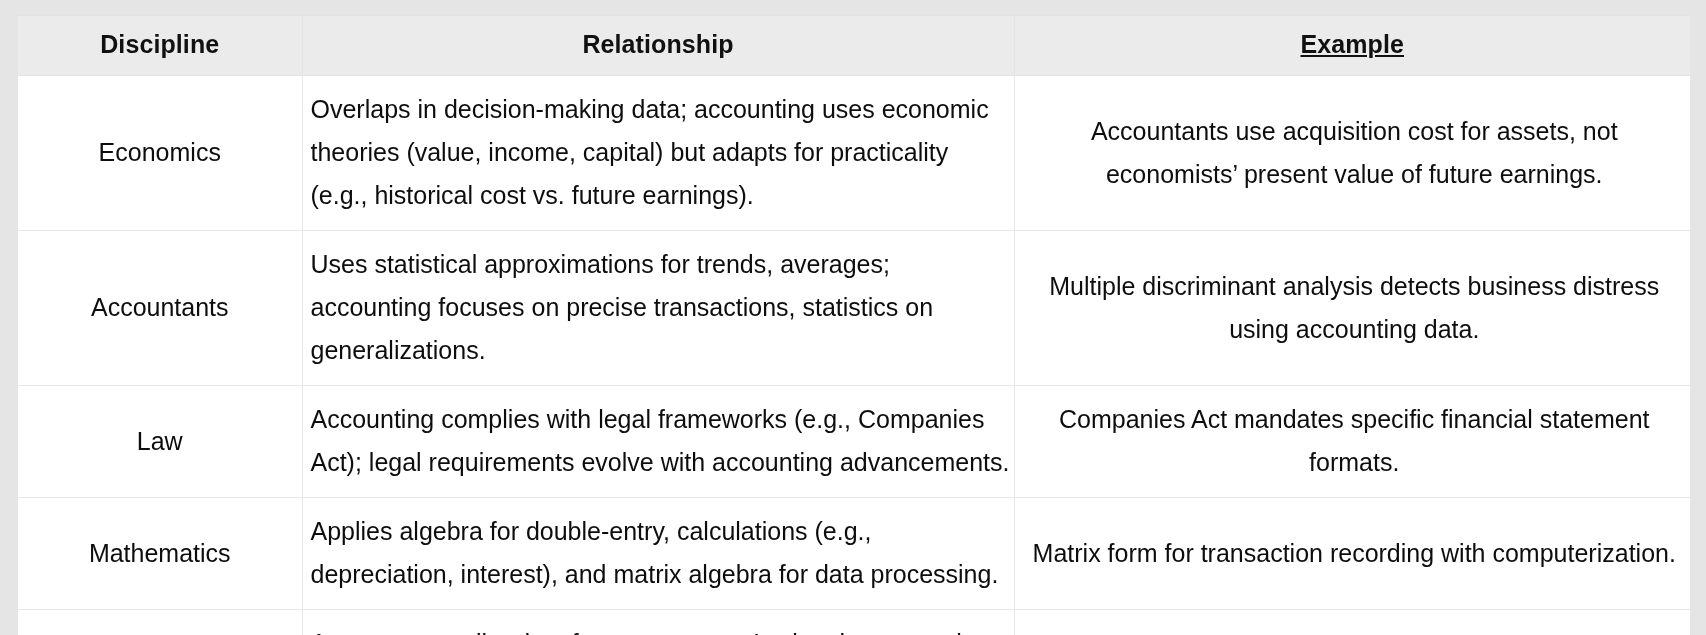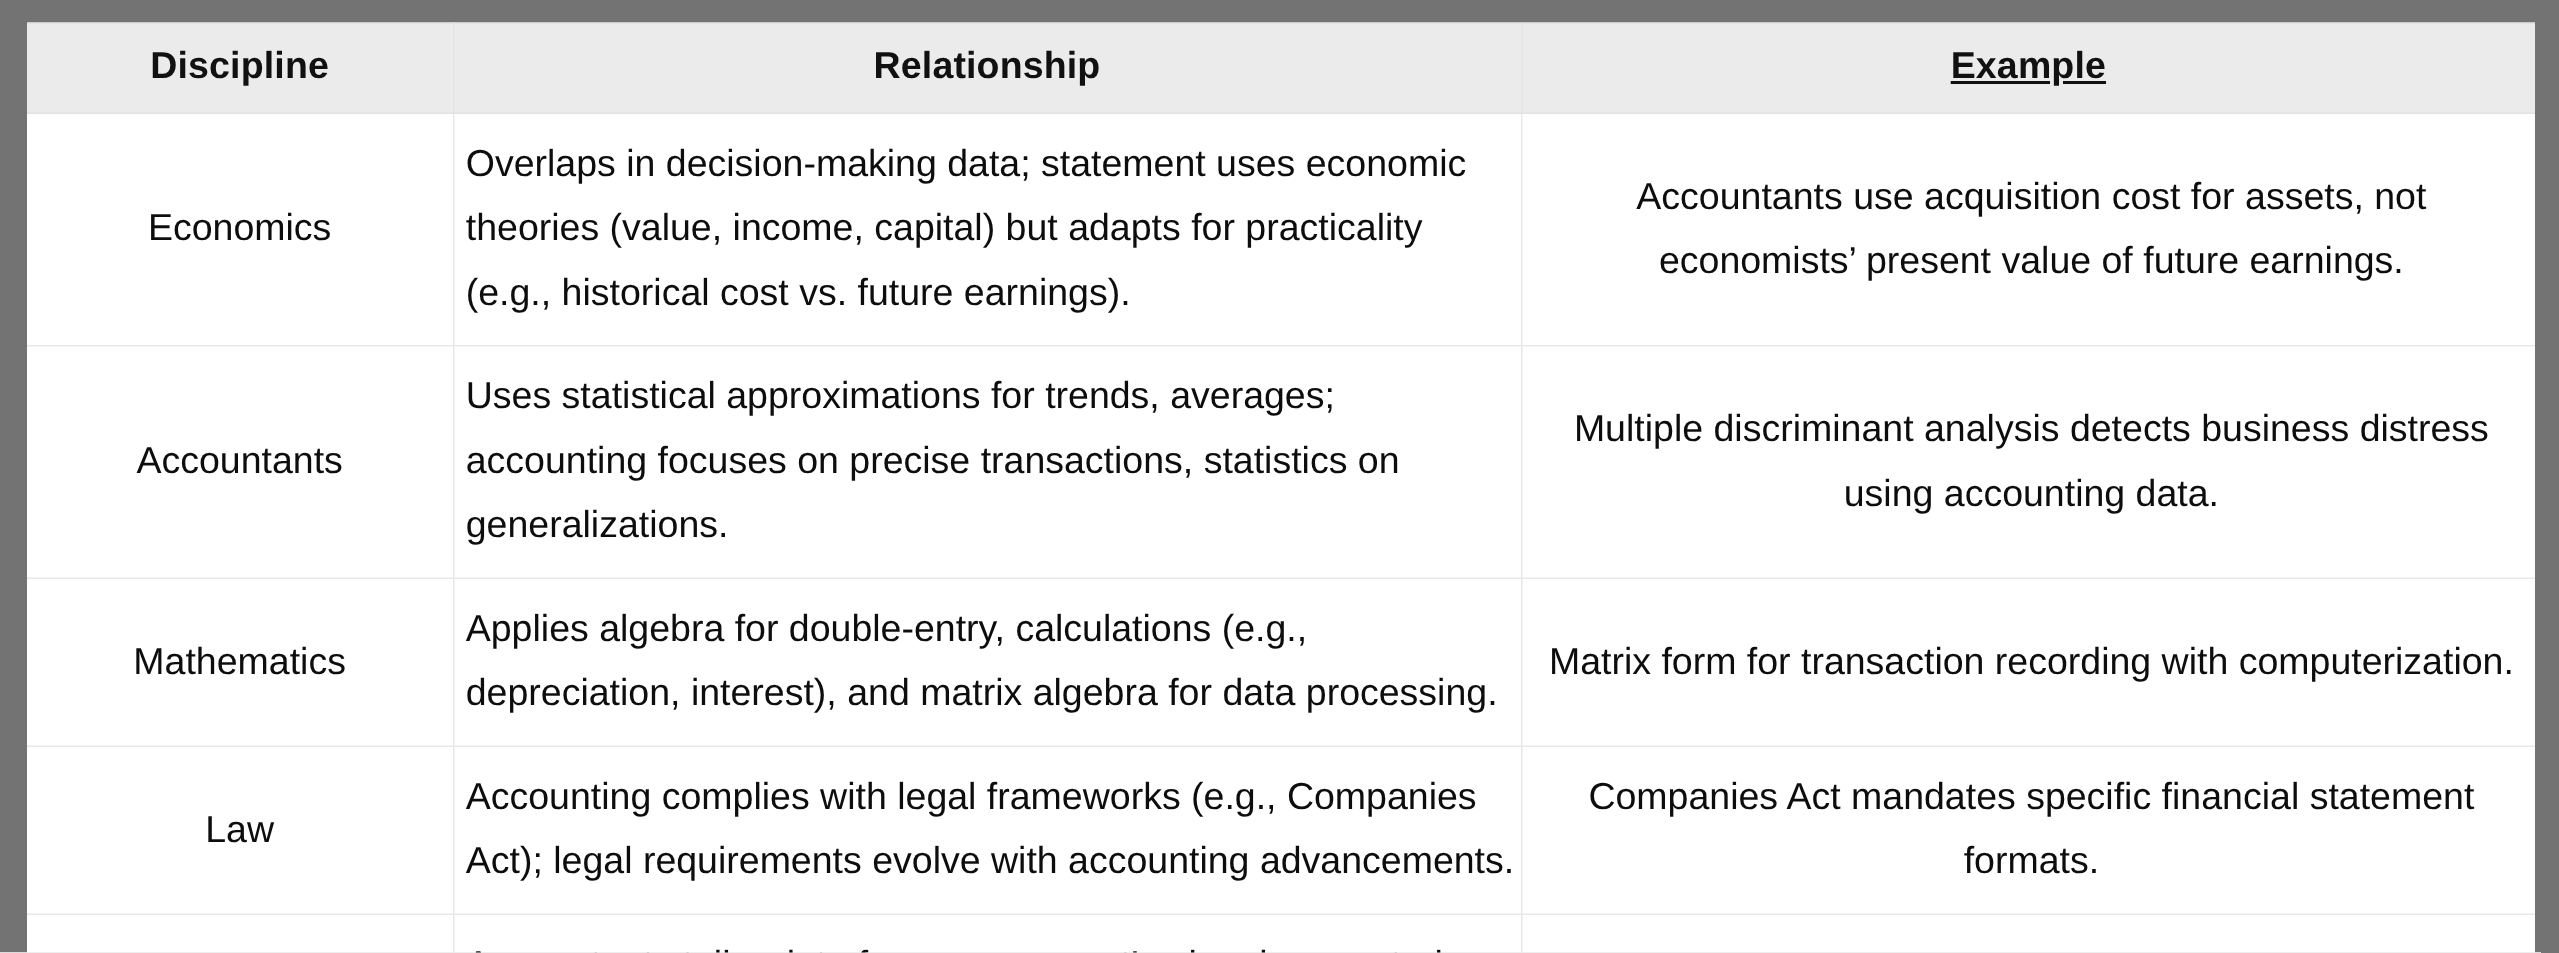--- a/index.html
+++ b/index.html
@@ -11,21 +11,21 @@
     width: 1706px;
     height: 635px;
     font-family: "Liberation Sans", sans-serif;
     color: #0a0a0a;
     overflow: hidden;
   }
   .page {
     width: 1706px;
     height: 635px;
     position: relative;
-    background: #737373;
+    background: #e5e5e5;
     box-sizing: border-box;
     padding: 15px 16px 0 18px;
   }
   table.comparison-table {
     width: 1672px;
     border-collapse: collapse;
     table-layout: fixed;
     background: #ffffff;
   }
   table.comparison-table col.col-discipline { width: 284px; }
@@ -92,37 +92,37 @@
     <thead>
       <tr>
         <th class="cell-discipline">Discipline</th>
         <th class="cell-relationship">Relationship</th>
         <th class="cell-example">Example</th>
       </tr>
     </thead>
     <tbody>
       <tr>
         <td class="cell-discipline">Economics</td>
-        <td class="cell-relationship">Overlaps in decision-making data; statement uses economic theories (value, income, capital) but adapts for practicality (e.g., historical cost vs. future earnings).</td>
+        <td class="cell-relationship">Overlaps in decision-making data; accounting uses economic theories (value, income, capital) but adapts for practicality (e.g., historical cost vs. future earnings).</td>
         <td class="cell-example">Accountants use acquisition cost for assets, not economists’ present value of future earnings.</td>
       </tr>
       <tr>
         <td class="cell-discipline">Accountants</td>
         <td class="cell-relationship">Uses statistical approximations for trends, averages; accounting focuses on precise transactions, statistics on generalizations.</td>
         <td class="cell-example">Multiple discriminant analysis detects business distress using accounting data.</td>
       </tr>
       <tr>
+        <td class="cell-discipline">Law</td>
+        <td class="cell-relationship">Accounting complies with legal frameworks (e.g., Companies Act); legal requirements evolve with accounting advancements.</td>
+        <td class="cell-example">Companies Act mandates specific financial statement formats.</td>
+      </tr>
+      <tr>
         <td class="cell-discipline">Mathematics</td>
         <td class="cell-relationship">Applies algebra for double-entry, calculations (e.g., depreciation, interest), and matrix algebra for data processing.</td>
         <td class="cell-example">Matrix form for transaction recording with computerization.</td>
-      </tr>
-      <tr>
-        <td class="cell-discipline">Law</td>
-        <td class="cell-relationship">Accounting complies with legal frameworks (e.g., Companies Act); legal requirements evolve with accounting advancements.</td>
-        <td class="cell-example">Companies Act mandates specific financial statement formats.</td>
       </tr>
       <tr>
         <td class="cell-discipline">Management</td>
         <td class="cell-relationship">Accountants tailor data for management’s planning, control, and decision-making needs.</td>
         <td class="cell-example">Internal reports customized for managerial decisions.</td>
       </tr>
     </tbody>
   </table>
 </div>
 

